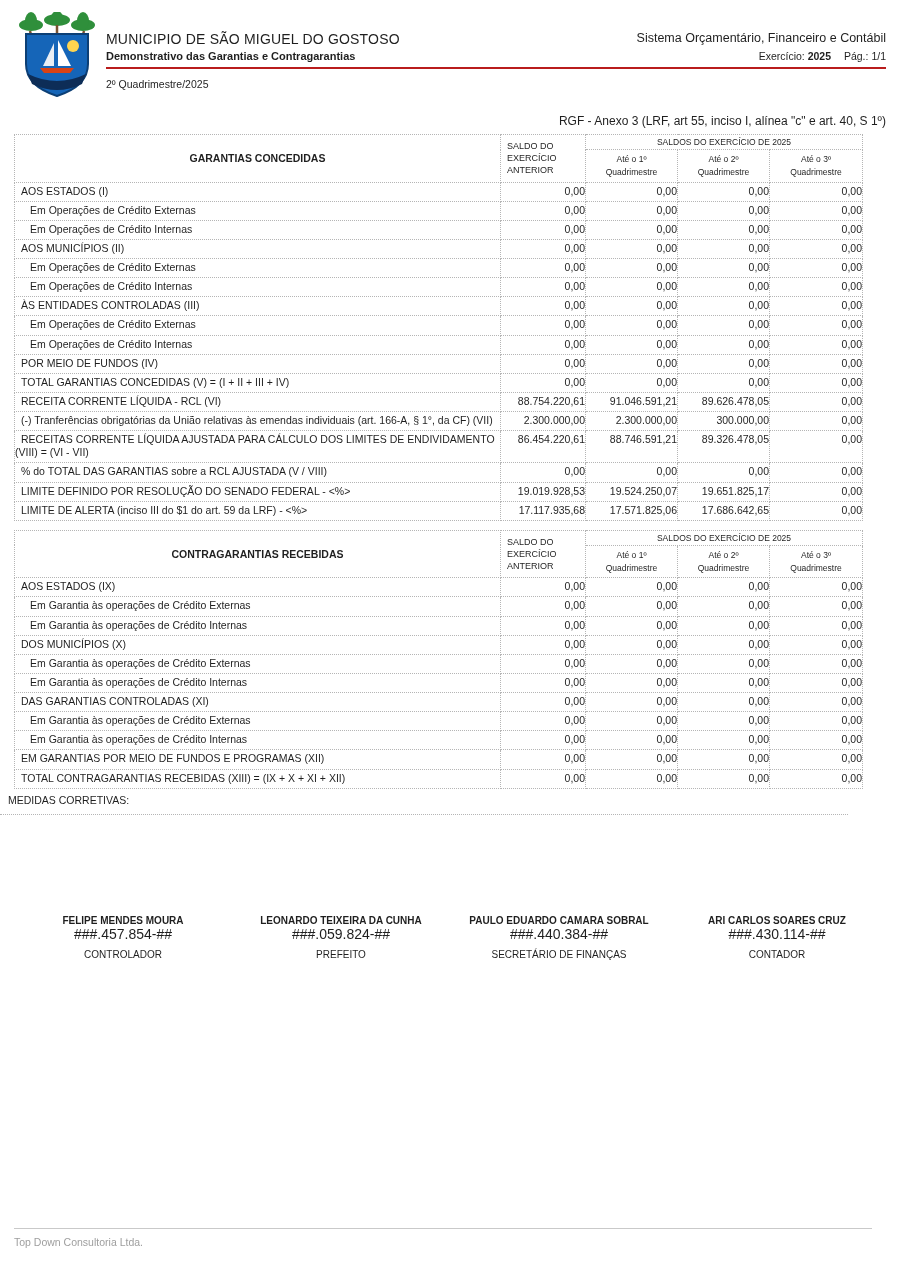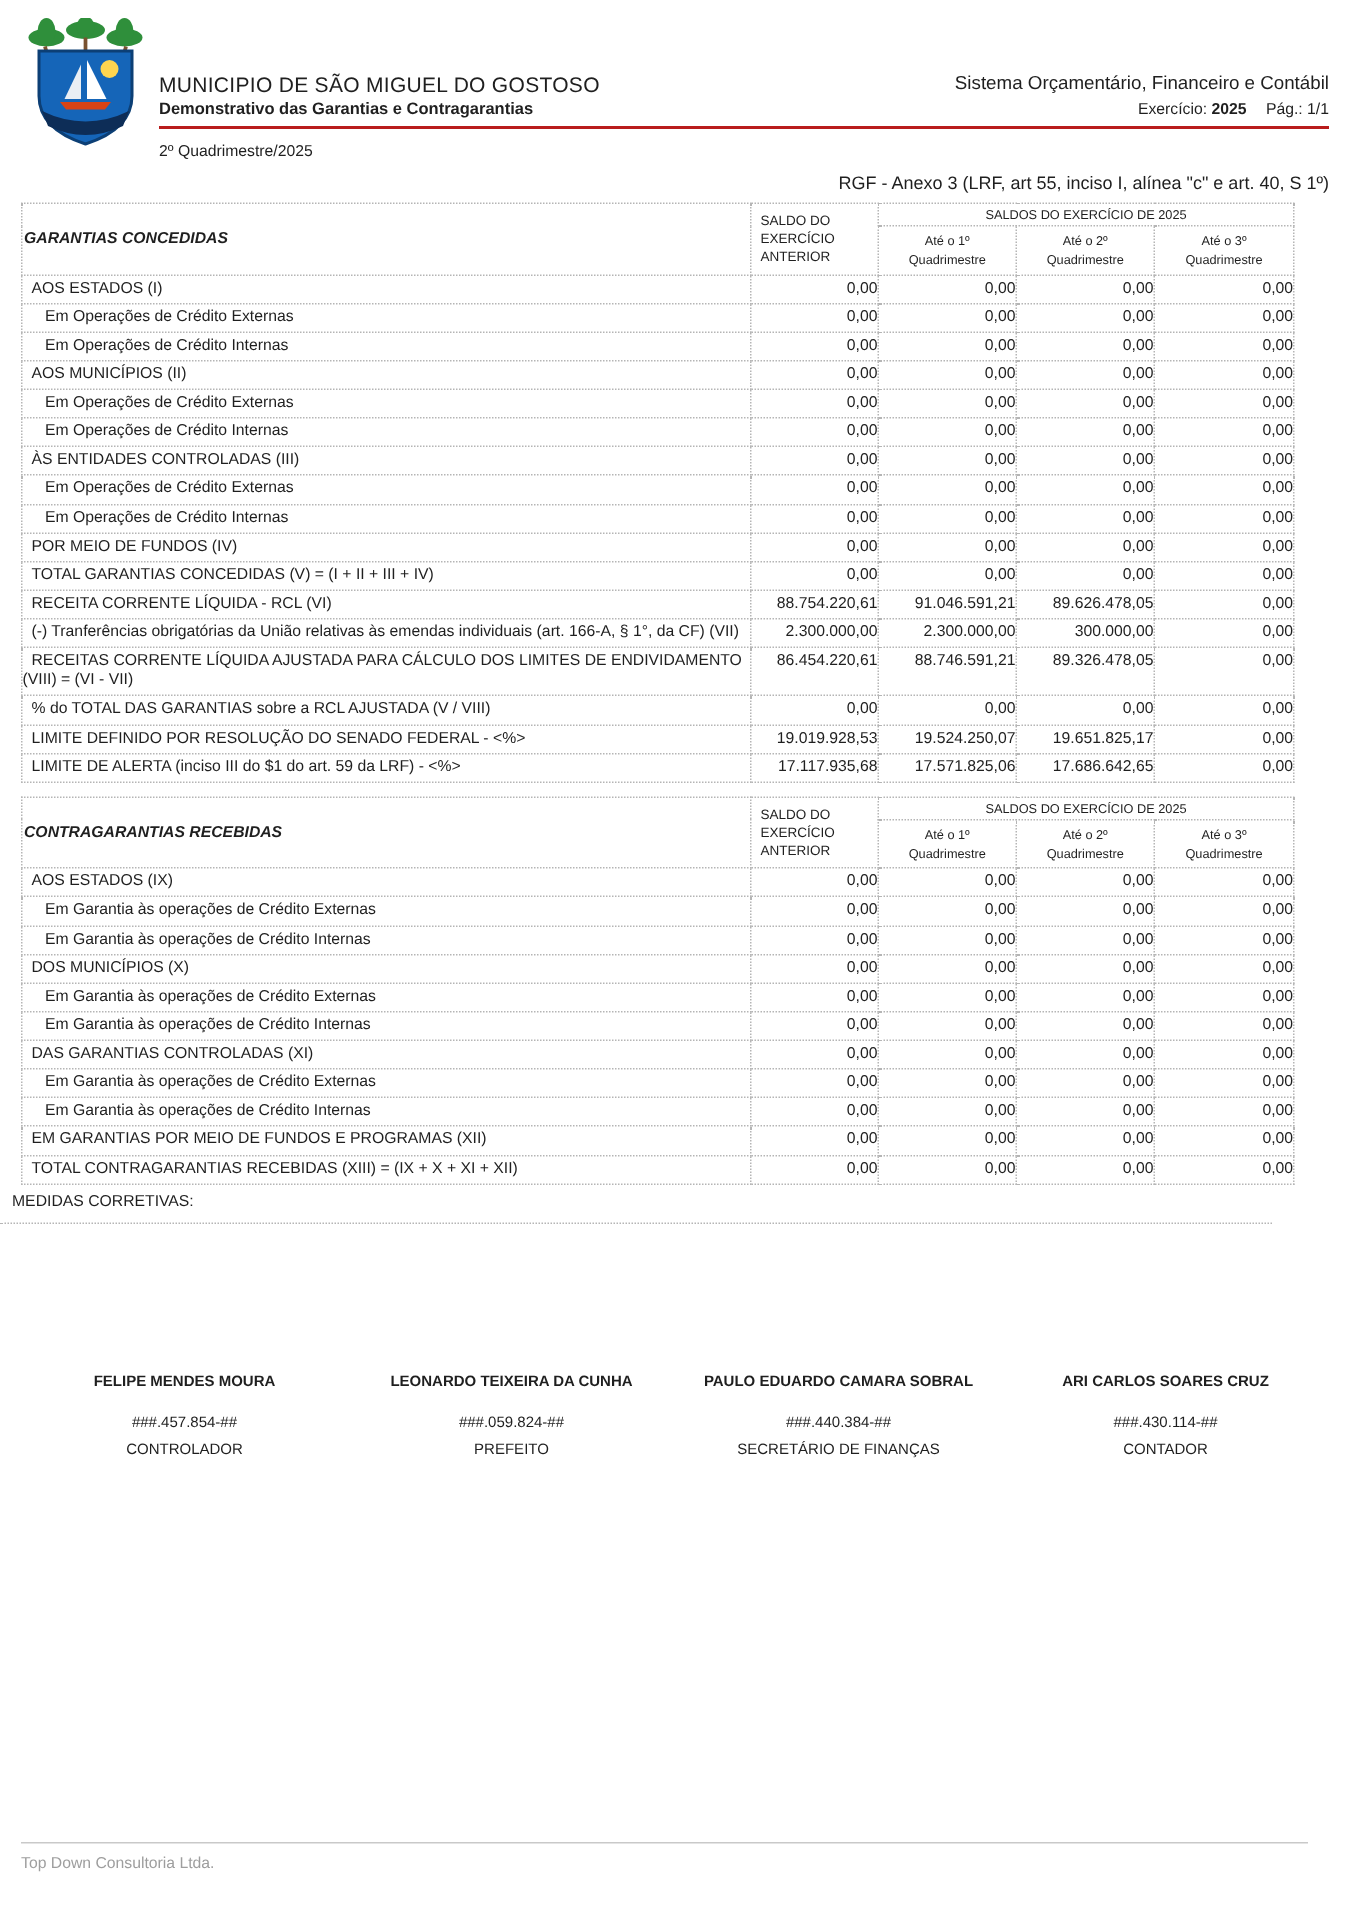--- a/index.html
+++ b/index.html
@@ -1,54 +1,54 @@
 <!DOCTYPE html>
 <html><head>
 <meta charset="utf-8">
 <style>
   * { box-sizing: border-box; }
   body { margin:0; background:#ffffff; font-family:"Liberation Sans", sans-serif; color:#1f1f1f; }
   .page { position:relative; width:900px; height:1272px; background:#fff; overflow:hidden; }
 
   
-  .header { display:flex; align-items:flex-end; padding:12px 14px 0 18px; }
+  .header { display:flex; align-items:center; padding:12px 14px 0 18px; }
   .logo { flex:0 0 80px; width:80px; margin-right:8px; }
   .header-main { flex:1; padding-top:2px; }
   .header-top { display:flex; justify-content:space-between; align-items:flex-start; }
   .muni { font-size:14px; margin-bottom:3px; letter-spacing:.2px; }
   .rtitle { font-size:11px; font-weight:bold; }
   .header-right { text-align:right; }
   .sysname { font-size:12.5px; margin-bottom:5px; }
   .exline { font-size:10.5px; }
   .exline .pg { margin-left:10px; }
   .header-rule { height:2px; background:#b91c1c; margin-top:5px; }
   .period { font-size:10.5px; font-weight:normal; margin-top:9px; }
 
   .annex-title { text-align:right; font-size:12px; margin:8px 14px 6px; }
 
   
   table.fin { border-collapse:collapse; table-layout:fixed; width:848px; margin-left:14px; }
   table.fin th, table.fin td { border:1px dotted #b5b5b5; }
-  .t-title { font-size:10.5px; font-weight:bold; text-align:left; vertical-align:middle;font-style:italic; }
+  .t-title { font-size:10.5px; font-weight:bold; text-align:center; vertical-align:middle; }
   .t-prev { font-size:9px; font-weight:normal; text-align:left; vertical-align:middle; padding:2px 4px 2px 6px; line-height:1.35; }
   .t-group { font-size:8.5px; font-weight:normal; text-align:center; vertical-align:middle; height:15px; padding:1px 0; }
   .t-sub { font-size:8.5px; font-weight:normal; text-align:center; vertical-align:middle; height:30px; padding:3px 0; line-height:1.5; }
   table.fin td { font-size:10.5px; vertical-align:top; padding:2px 0 3px; line-height:1.25; }
   td.lbl { padding-left:2px; padding-right:4px; text-indent:6px; }
   td.lbl.ind { text-indent:15px; }
   td.val { text-align:right; padding-right:5px; white-space:nowrap; }
   table.second { margin-top:9px; }
 
   .medidas { width:848px; border-bottom:1px dotted #b5b5b5; font-size:10.5px; padding:5px 8px 8px; }
 
   
   .signatures { display:flex; margin:100px 14px 0; }
   .sig { flex:1; text-align:center; }
   .sig-name { font-size:10px; font-weight:bold; }
-  .sig-doc { font-size:10px; margin-top:16px; }
+  .sig-doc { font-size:14px; margin-top:0; }
   .sig-role { font-size:10px; margin-top:7px; }
 
   
   .footer { position:absolute; left:14px; right:28px; bottom:24px; border-top:1px solid #c9c9c9; padding-top:7px; }
   .footer-text { font-size:10.5px; color:#9e9e9e; }
 </style>
 </head>
 <body>
 
 <div class="page">

